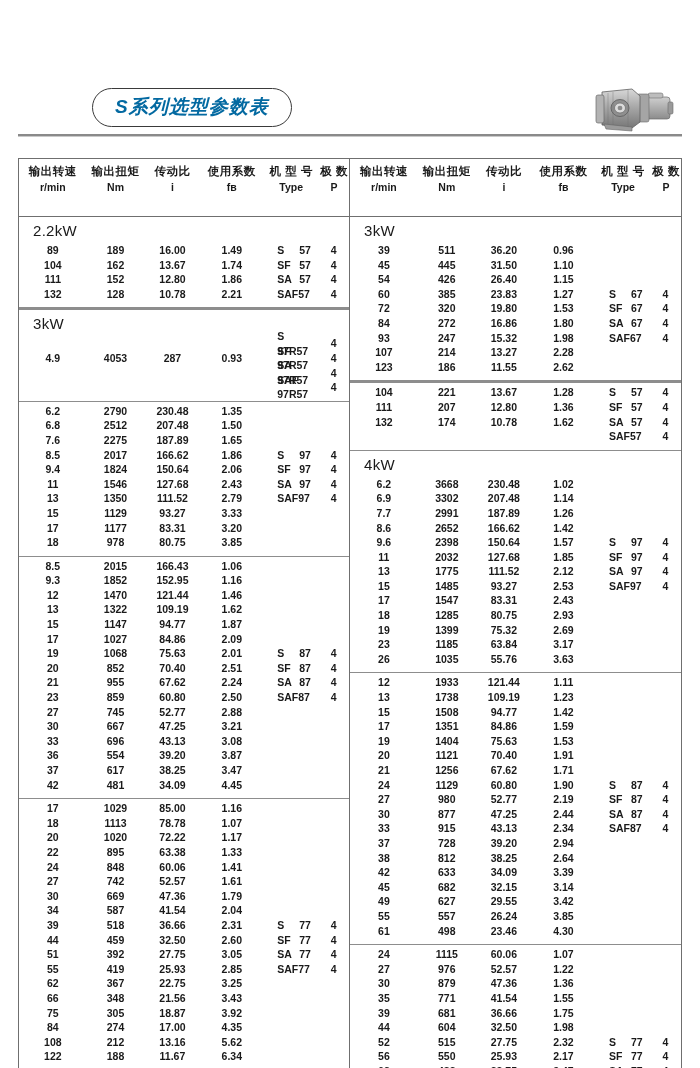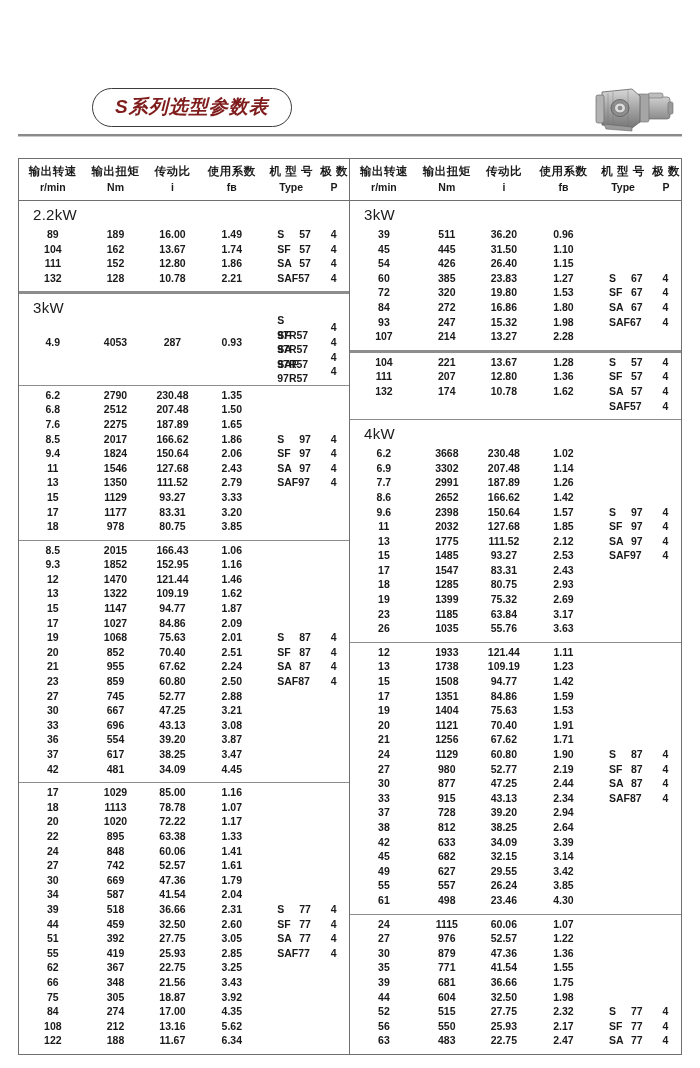--- a/index.html
+++ b/index.html
@@ -10,37 +10,37 @@
   }
   .page{position:relative;width:700px;height:1068px;overflow:hidden;}
 
   
   .header{position:relative;height:62px;margin-top:84px;}
   .title-pill{
     position:absolute;left:92px;top:4px;
     padding:5px 22px 6px 22px;
     border:1.6px solid #3a3a3a;border-radius:22px;
     font-size:19px;font-weight:bold;font-style:italic;
-    letter-spacing:1px;white-space:nowrap;color:#7f1d1d;
+    letter-spacing:1px;white-space:nowrap;color:#0369a1;
   }
   .hdr-rule{position:absolute;left:18px;right:18px;top:50px;height:3px;background:#8a8a8a;}
   .hdr-rule:after{content:"";position:absolute;left:0;right:0;top:2.2px;height:1px;background:#c9c9c9;}
 
   
   .gearbox{position:absolute;right:22px;top:-4px;width:96px;height:58px;}
   .gearbox svg{display:block;width:96px;height:58px;}
 
   
   .table-wrap{position:absolute;left:18px;top:158px;width:664px;
     border:1.5px solid #6f6f6f;box-sizing:border-box;display:flex;}
   .col{width:50%;box-sizing:border-box;}
   .col.left{border-right:1.5px solid #6f6f6f;}
 
   
-  .chead{border-bottom:1.5px solid #6f6f6f;padding:4px 0 5px 0;}
+  .chead{border-bottom:1.5px solid #6f6f6f;padding:4px 0 21px 0;}
   .chead .r1,.chead .r2{display:flex;}
   .chead .r1 span,.chead .r2 span{display:block;text-align:center;}
   .chead .r1 span{font-size:11.5px;font-weight:bold;letter-spacing:.5px;line-height:16px;}
   .chead .r2 span{font-size:10.5px;font-weight:bold;line-height:16px;}
 
   
   .c1{width:20.5%;}
   .c2{width:17.5%;}
   .c3{width:17%;}
   .c4{width:19%;}
@@ -618,20 +618,26 @@
                 <span class="c2">247</span>
                 <span class="c3">15.32</span>
                 <span class="c4">1.98</span>
               </div>
               <div class="row">
                 <span class="c1">107</span>
                 <span class="c2">214</span>
                 <span class="c3">13.27</span>
                 <span class="c4">2.28</span>
               </div>
+              <div class="row">
+                <span class="c1">123</span>
+                <span class="c2">186</span>
+                <span class="c3">11.55</span>
+                <span class="c4">2.62</span>
+              </div>
               <div class="typeblock" style="top: 45.8px;">
                 <div class="typerow">
                   <div class="tname"><span class="pfx">S</span><span>67</span></div>
                   <div class="tpole">4</div>
                 </div>
                 <div class="typerow">
                   <div class="tname"><span class="pfx">SF</span><span>67</span></div>
                   <div class="tpole">4</div>
                 </div>
                 <div class="typerow">

